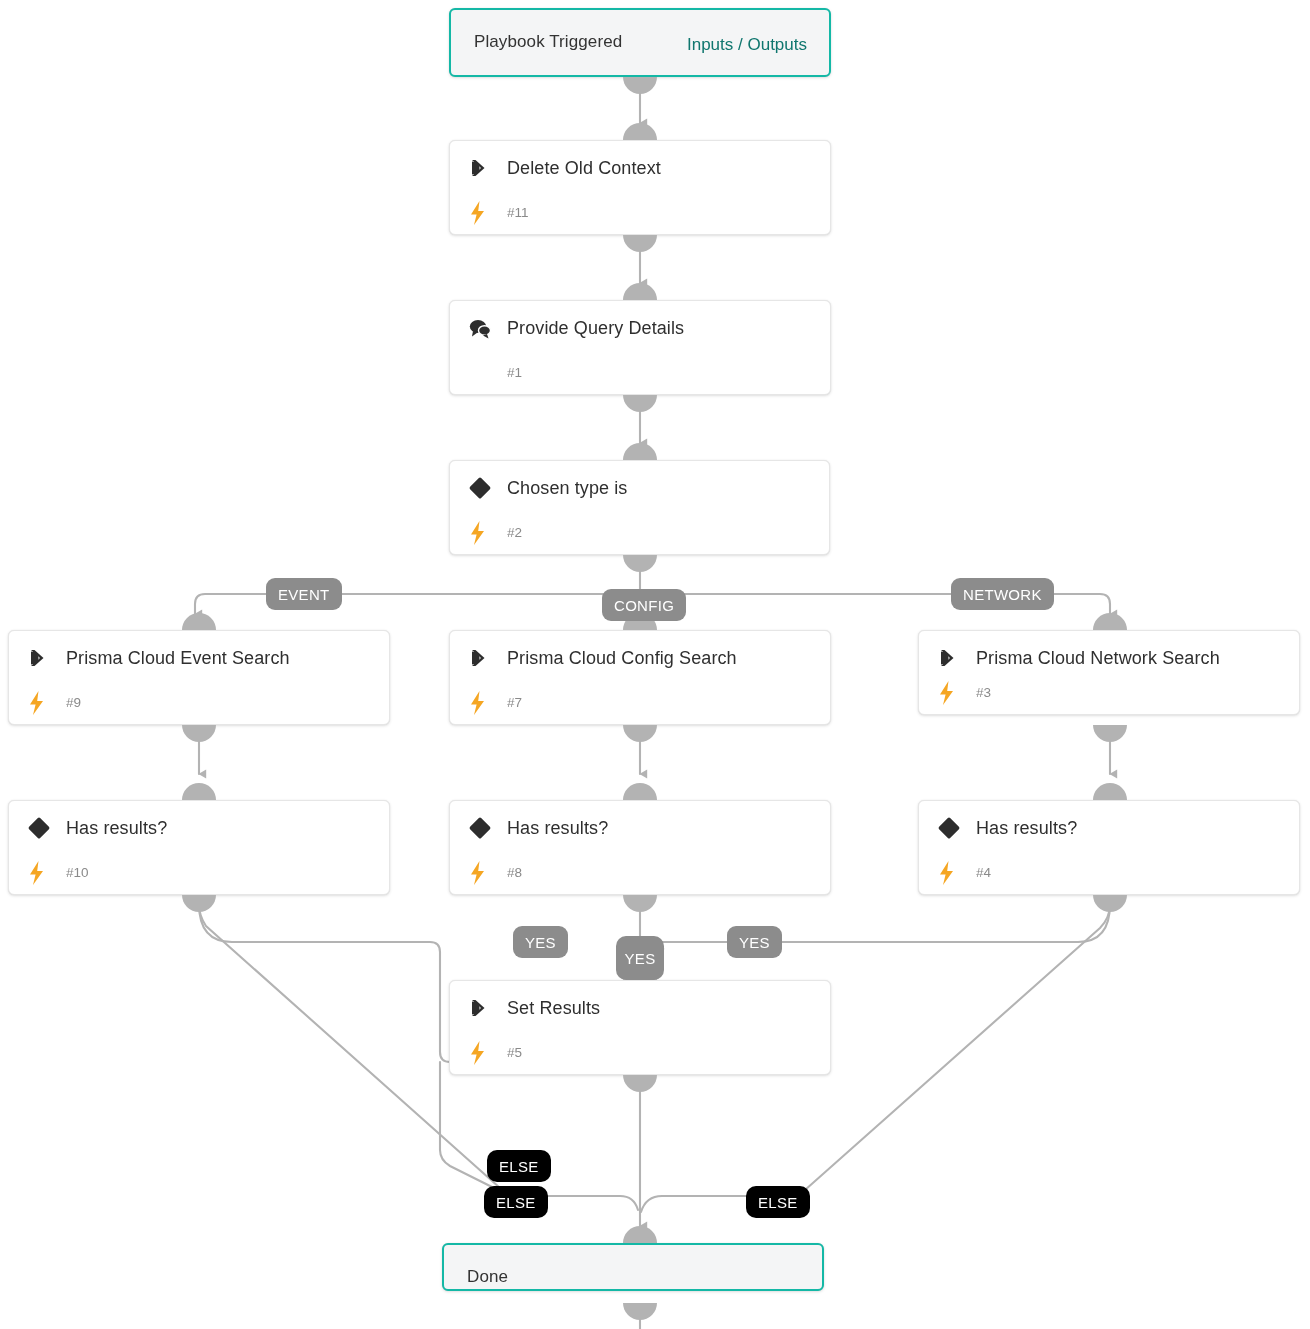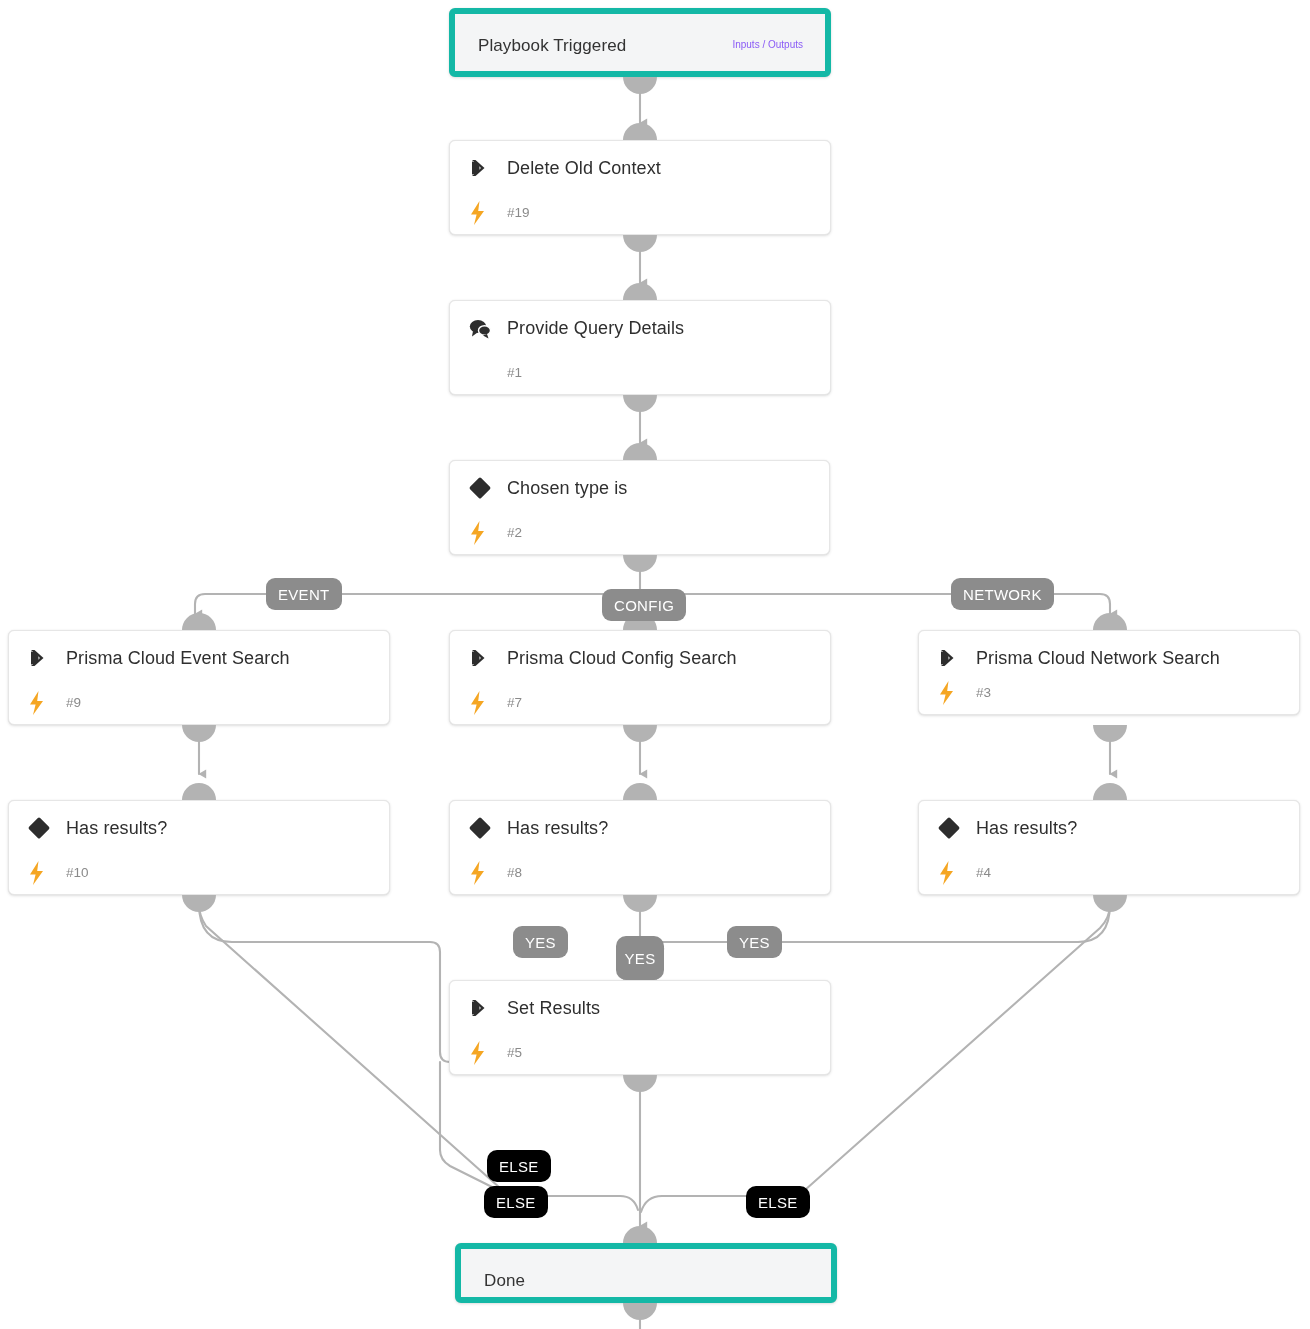--- a/index.html
+++ b/index.html
@@ -32,43 +32,43 @@
     position: absolute;
     box-sizing: border-box;
     background: #ffffff;
     border: 1px solid #e6e6e6;
     border-radius: 6px;
     box-shadow: 0 1px 3px rgba(0,0,0,0.13), 0 0 1px rgba(0,0,0,0.10);
     z-index: 5;
   }
   .node.start, .node.end {
     background: #f4f5f6;
-    border: 6px solid #14b8a6;
+    border: 2px solid #14b8a6;
   }
   .node .title {
     position: absolute;
     left: 57px;
     top: 17px;
     font-size: 18px;
     color: #2f2f2f;
     letter-spacing: 0.1px;
     white-space: nowrap;
   }
   .node.start .title, .node.end .title {
     left: 23px;
     top: 22px;
     font-size: 17px;
     color: #333333;
   }
   .node .io {
     position: absolute;
     right: 22px;
     top: 25px;
-    font-size: 10px;
-    color: #8b5cf6;
+    font-size: 17px;
+    color: #0f766e;
     white-space: nowrap;
   }
   .node .num {
     position: absolute;
     left: 57px;
     bottom: 14px;
     font-size: 13.5px;
     color: #8a8a8a;
   }
 
@@ -211,21 +211,21 @@
         <path d="M5,5 L14,13 L5,21 L8.5,21 L17.5,13 L8.5,5 Z" fill="#2d2d2d"></path>
         <path d="M5,6.5 Q12,6.5 12.6,13 Q12,19.5 5,19.5 Z" fill="#2d2d2d"></path>
       </svg>
     </span>
     <div class="title">Delete Old Context</div>
     <span class="bolt">
       <svg viewBox="0 0 20 26" width="20" height="26">
         <path d="M11.5,1 L3,14.5 L8.6,14.5 L6,25 L16,11 L10.2,11 Z" fill="#f5a623"></path>
       </svg>
     </span>
-    <div class="num">#19</div>
+    <div class="num">#11</div>
   </div>
 
   <div class="node" style="left:449px; top:300px; width:382px; height:95px;">
     <span class="ic">
       <svg viewBox="0 0 26 26" width="26" height="26">
         <ellipse cx="11" cy="11.5" rx="8.2" ry="6.4" fill="#2d2d2d"></ellipse>
         <path d="M6,16 L5,21.5 L10.5,17.5 Z" fill="#2d2d2d"></path>
         <ellipse cx="17.5" cy="15.5" rx="6" ry="4.8" fill="#2d2d2d" stroke="#ffffff" stroke-width="1.4"></ellipse>
         <path d="M20,19 L21.5,23.5 L16,20.5 Z" fill="#2d2d2d"></path>
       </svg>
@@ -351,21 +351,21 @@
     </span>
     <div class="title">Set Results</div>
     <span class="bolt">
       <svg viewBox="0 0 20 26" width="20" height="26">
         <path d="M11.5,1 L3,14.5 L8.6,14.5 L6,25 L16,11 L10.2,11 Z" fill="#f5a623"></path>
       </svg>
     </span>
     <div class="num">#5</div>
   </div>
 
-  <div class="node end" style="left:455px; top:1243px; width:382px; height:60px;">
+  <div class="node end" style="left:442px; top:1243px; width:382px; height:48px;">
     <div class="title">Done</div>
   </div>
 
   <div class="pill grey" style="left:266px; top:578px;">EVENT</div>
   <div class="pill grey" style="left:602px; top:589px;">CONFIG</div>
   <div class="pill grey" style="left:951px; top:578px;">NETWORK</div>
 
   <div class="pill grey" style="left:513px; top:926px;">YES</div>
   <div class="pill grey" style="left:616px; top:936px; width:48px; height:44px; border-radius:10px;">YES</div>
   <div class="pill grey" style="left:727px; top:926px;">YES</div>

